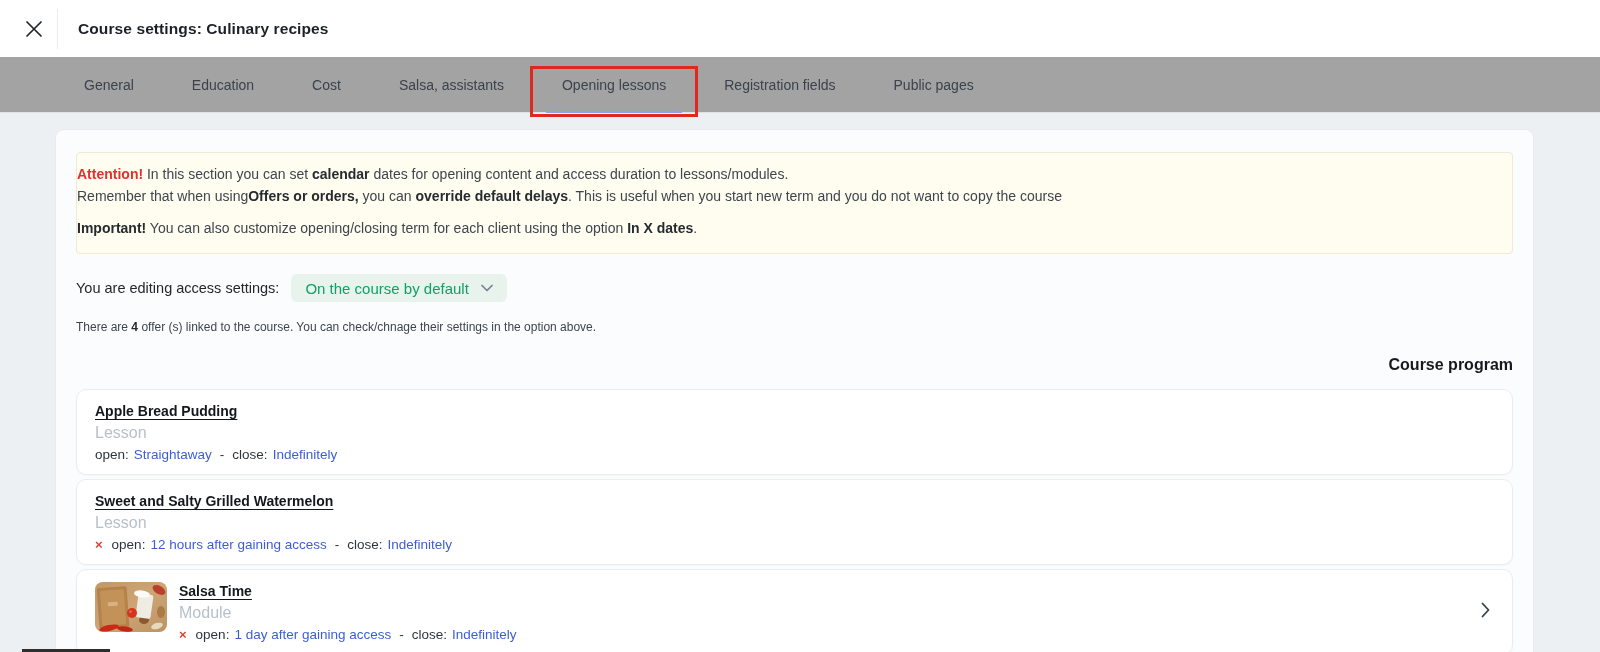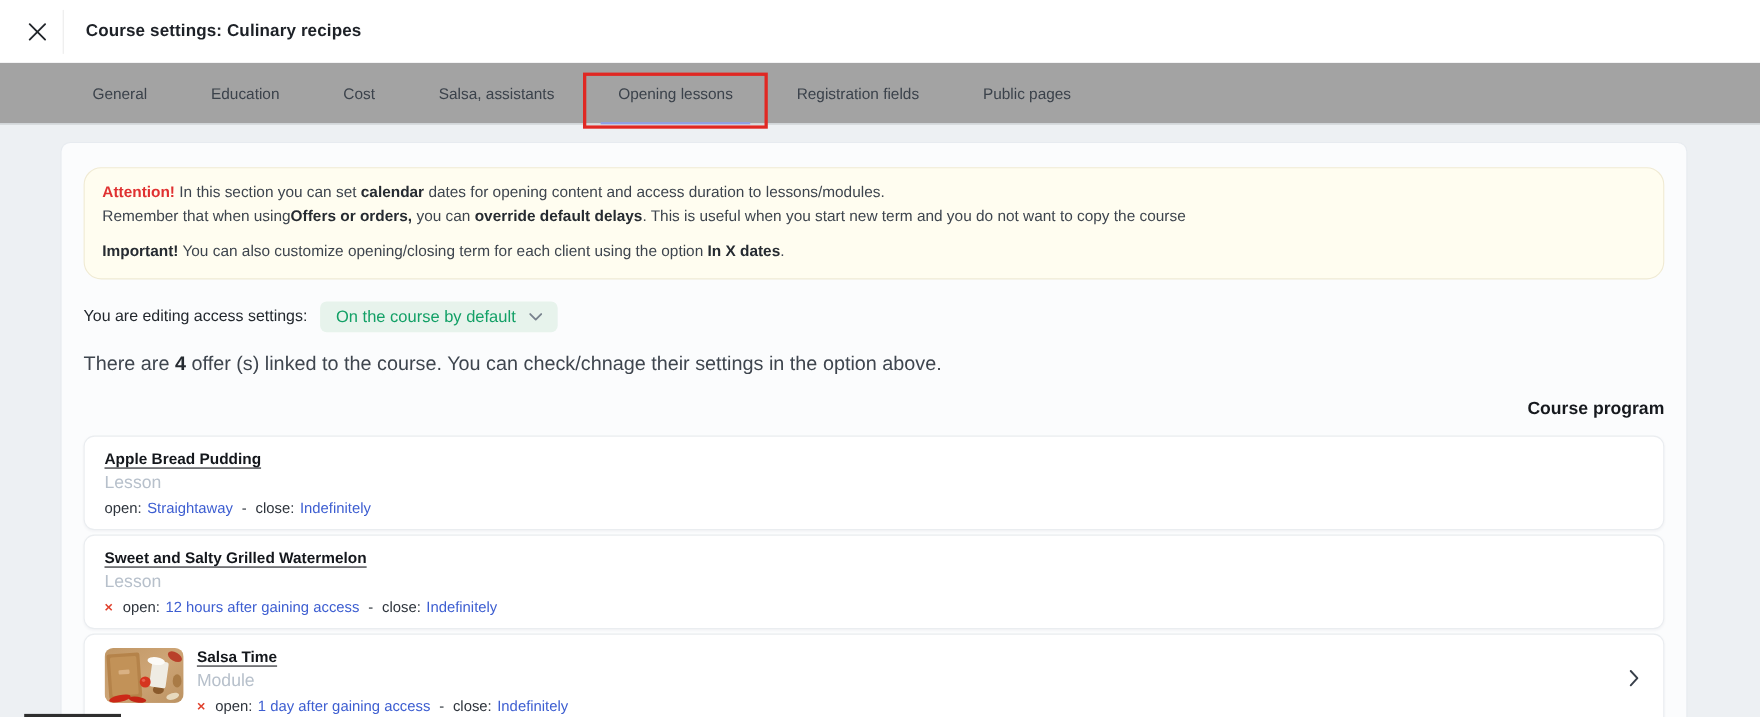--- a/index.html
+++ b/index.html
@@ -36,37 +36,37 @@
   
   .container {
     position:absolute; top:130px; left:56px; width:1477px; bottom:0;
     background:#fbfcfd; border-radius:8px 8px 0 0;
     box-shadow:0 0 0 1px rgba(226,231,236,.55);
     padding:22px 20px 0;
   }
 
   
   .notice {
-    background:#fffdf0; border:1px solid #f0ead3; border-radius:16px;
-    padding:10px 16px 14px; font-size:14px; line-height:22px; color:#3e454e;
+    background:#fffdf0; border:1px solid #f0ead3; border-radius:4px;
+    padding:10px 0 14px; font-size:14px; line-height:22px; color:#3e454e;
   }
   .notice .alert { color:#e03131; font-weight:700; }
   .notice b { color:#262b31; font-weight:700; }
   .notice-line3 { margin-top:10px; }
 
   
   .access-row { margin-top:16px; display:flex; align-items:center; height:36px; }
   .access-label { font-size:14.5px; color:#23282e; }
   .access-pill {
     margin-left:12px; background:#e7f3ec; border-radius:6px; height:28px;
     padding:0 14px; display:flex; align-items:center; gap:12px; cursor:pointer;
   }
   .access-pill-text { font-size:15px; color:#12a066; }
 
-  .offers-line { margin-top:14px; font-size:18px; color:#3e454e; }
+  .offers-line { margin-top:14px; font-size:12px; color:#3e454e; }
   .offers-line b { color:#262b31; }
 
   .program-heading { margin-top:22px; font-size:16px; font-weight:700; color:#16191e;text-align:right; }
 
   
   .cards { margin-top:15px; }
   .card {
     background:#ffffff; border:1px solid #eaedf0; border-radius:10px;
     padding:12px 18px; margin-bottom:4px; position:relative;
     box-shadow:0 1px 2px rgba(30,40,60,.03);

